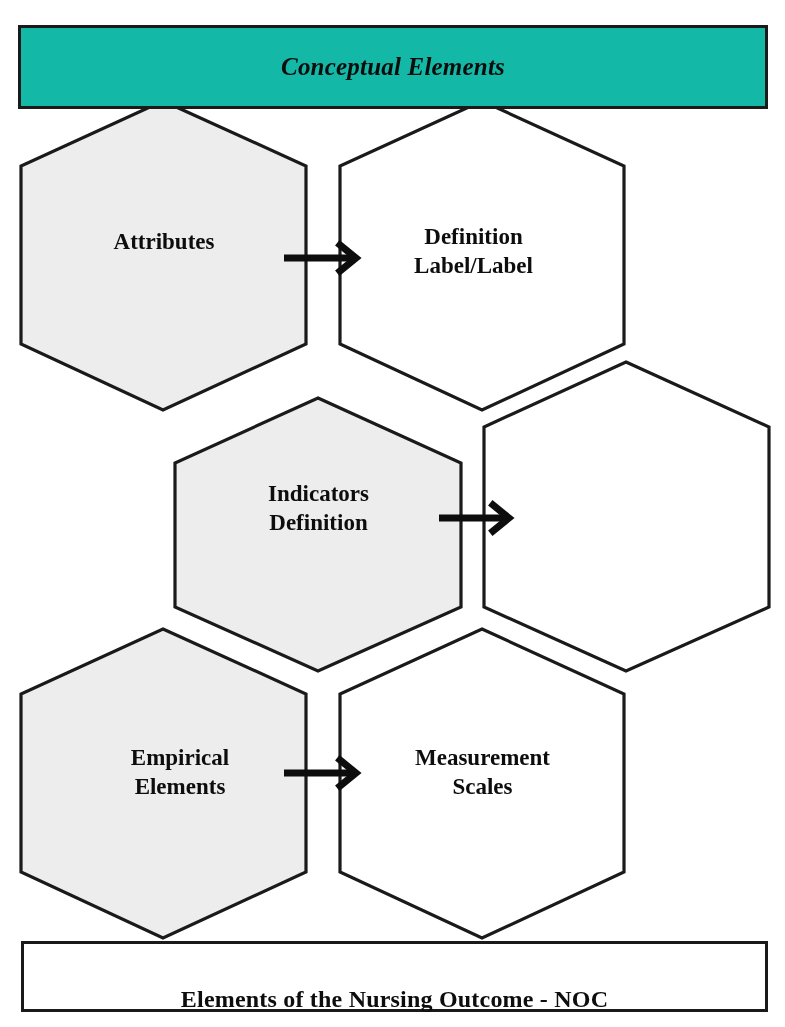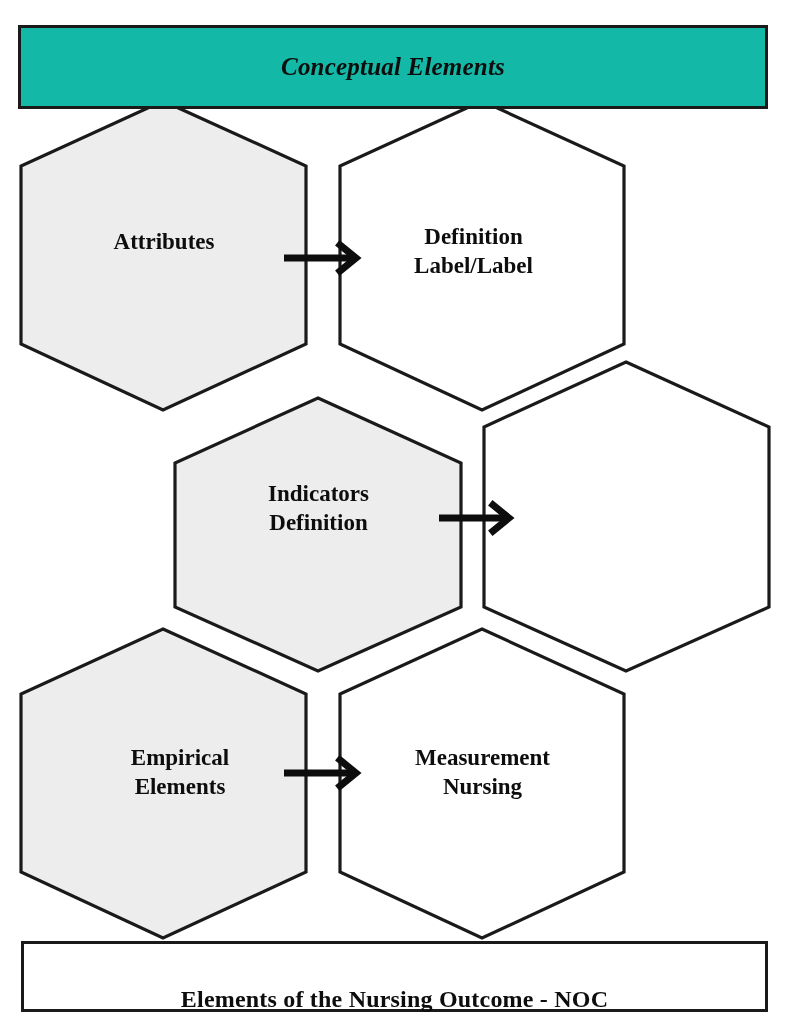--- a/index.html
+++ b/index.html
@@ -126,19 +126,19 @@
 
   <div class="hex-label" style="left:21px; top:227px; width:286px;">Attributes</div>
 
   <div class="hex-label" style="left:331px; top:222px; width:285px;"><span>Definition</span><br><span>Label/Label</span></div>
 
   <div class="hex-label" style="left:175px; top:479px; width:287px;"><span>Indicators</span><br><span>Definition</span></div>
 
 
   <div class="hex-label" style="left:21px; top:743px; width:286px;padding-left:16px;"><span>Empirical</span><br><span>Elements</span></div>
 
-  <div class="hex-label" style="left:340px; top:743px; width:285px;"><span>Measurement</span><br><span>Nursing</span></div>
+  <div class="hex-label" style="left:340px; top:743px; width:285px;"><span>Measurement</span><br><span>Scales</span></div>
 
   <div class="band" id="footer-band">
     <span class="band-label">Elements of the Nursing Outcome - NOC</span>
   </div>
 
 </div>
 
 </body></html>

